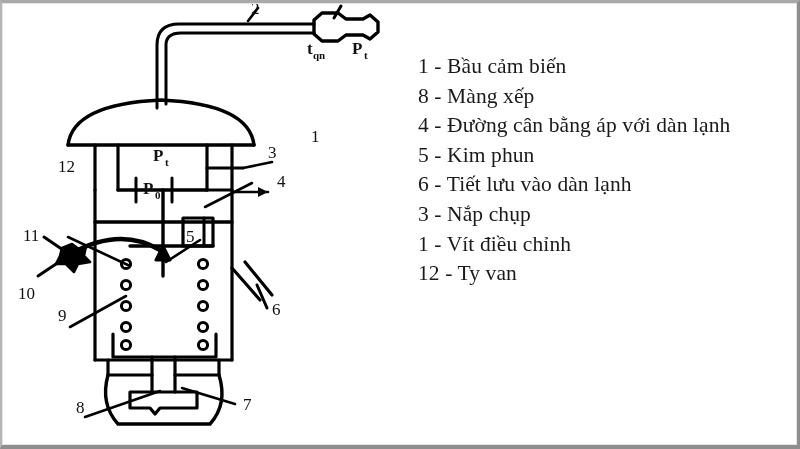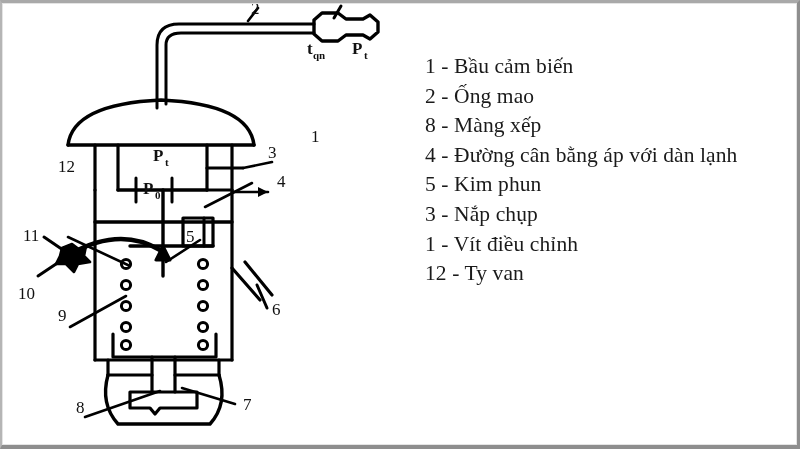--- a/index.html
+++ b/index.html
@@ -53,21 +53,20 @@
     top: 52px;
     width: 376px;
   }
   .legend-row {
     display: block;
     font-size: 21.5px;
     line-height: 29.6px;
     color: #1a1a1a;
     white-space: nowrap;
     letter-spacing: 0.1px;
-    margin-left: 7px;
   }
 
   
   .lbl {
     font-family: "Liberation Serif", "DejaVu Serif", serif;
     font-size: 17px;
     fill: #111111;
   }
   .lbl-sub {
     font-family: "Liberation Serif", "DejaVu Serif", serif;
@@ -245,24 +244,24 @@
       </g>
       <g>
         <text class="lbl-sub" x="143" y="194">P</text>
         <text class="lbl-sub sub" x="155" y="199">0</text>
       </g>
     </svg>
   </div>
 
   <div id="legend-panel">
     <span class="legend-row">1 - Bầu cảm biến</span>
-    <span class="legend-row">2 - Ống mao</span>
     <span class="legend-row">8 -  Màng xếp</span>
     <span class="legend-row">4 - Đường cân bằng áp với dàn lạnh</span>
     <span class="legend-row">5 - Kim phun</span>
+    <span class="legend-row">6 - Tiết lưu vào dàn lạnh</span>
     <span class="legend-row">3 - Nắp chụp</span>
     <span class="legend-row">1 - Vít điều chỉnh</span>
     <span class="legend-row">12 - Ty van</span>
   </div>
 
   <div id="frame-inner"></div>
   <div id="frame-border"></div>
 </div>
 
 </body></html>

